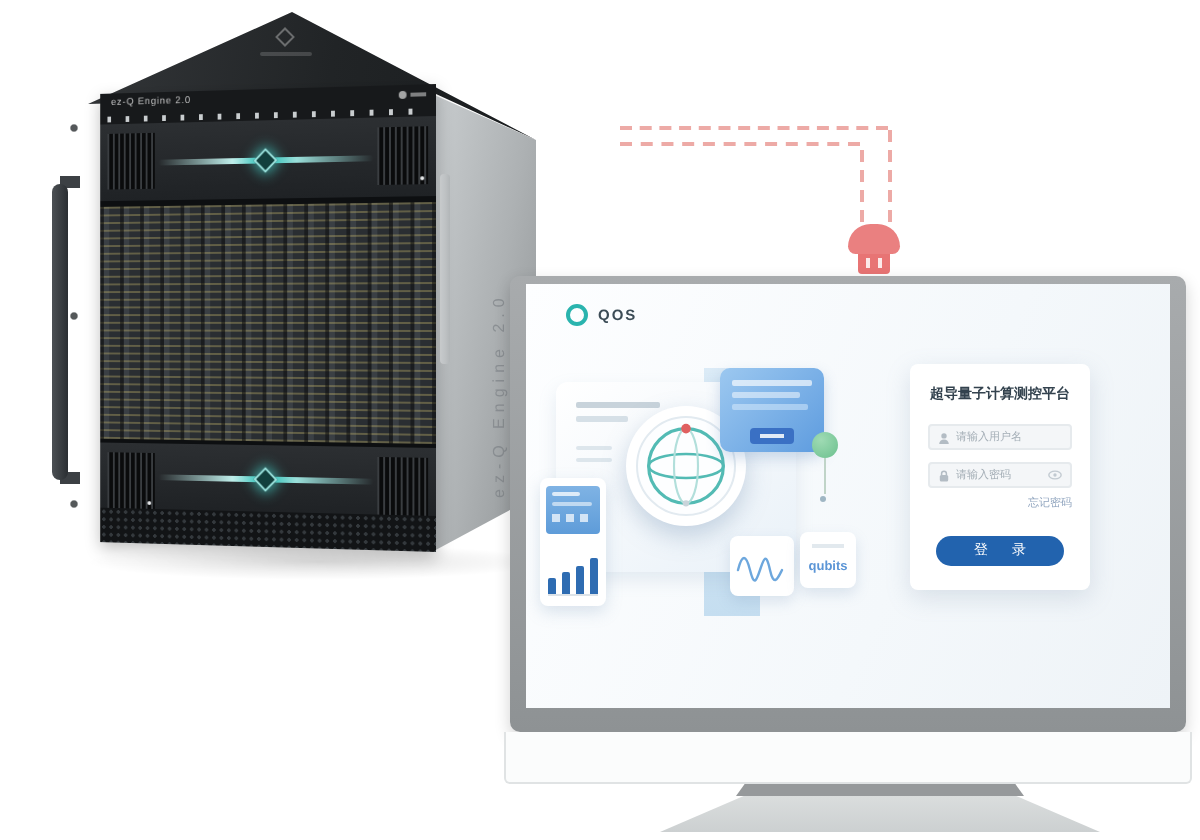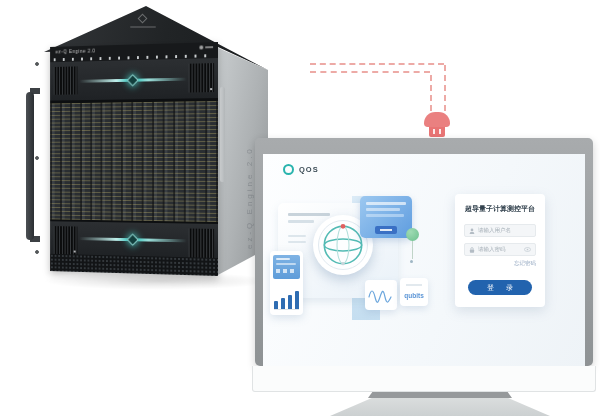--- a/index.html
+++ b/index.html
@@ -84,21 +84,21 @@
   
   .monitor-frame { left:255px; top:138px; width:338px; height:228px; border-radius:5px;
     background:linear-gradient(#a8abad,#8e9294); box-shadow:0 3px 8px rgba(0,0,0,.18); z-index:3; }
   .monitor-chin { left:252px; top:366px; width:344px; height:26px; background:#fbfcfc;
     border:1px solid #e0e3e4; border-top:none; border-radius:0 0 3px 3px; z-index:3; }
   .monitor-neck { left:368px; top:392px; width:144px; height:6px; background:#96999b;
     clip-path:polygon(3% 0,97% 0,100% 100%,0 100%); z-index:3; }
   .monitor-base { left:330px; top:398px; width:220px; height:18px;
     background:linear-gradient(#dadddd,#ccd0d1);
     clip-path:polygon(19% 0,81% 0,100% 100%,0 100%); z-index:3; }
-  .screen { left:8px; top:16px; width:322px; height:212px;
+  .screen { left:8px; top:4px; width:322px; height:212px;
     background:linear-gradient(115deg,#fdfeff,#f4f8fb 60%,#eef3f7); overflow:hidden; }
 
   
   .logo-icon { left:20px; top:10px; width:11px; height:11px; border-radius:50%;
     border:2.5px solid #2ab4ae; }
   .logo-text { left:36px; top:11px; font-size:7.5px; font-weight:bold; color:#3c4c56;
     letter-spacing:1px; }
   .band { left:89px; top:42px; width:28px; height:124px; opacity:.85;
     background:linear-gradient(#d6e8f5,#bcd9ee); }
   .dash-card { left:15px; top:49px; width:120px; height:95px; border-radius:6px;

